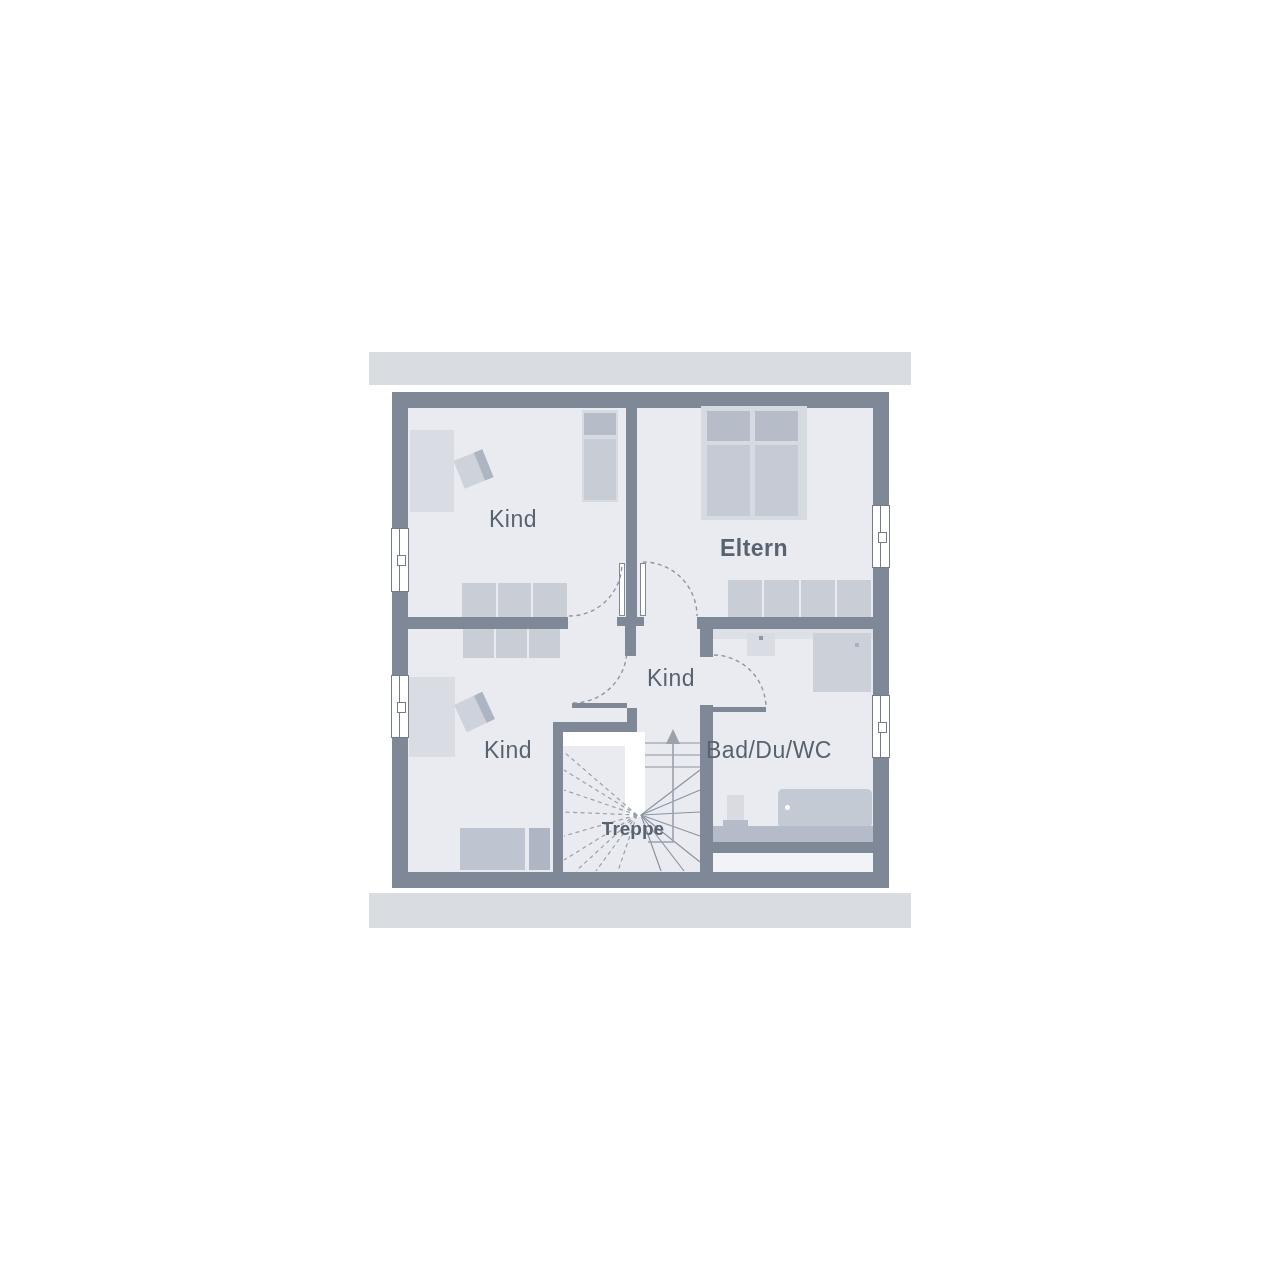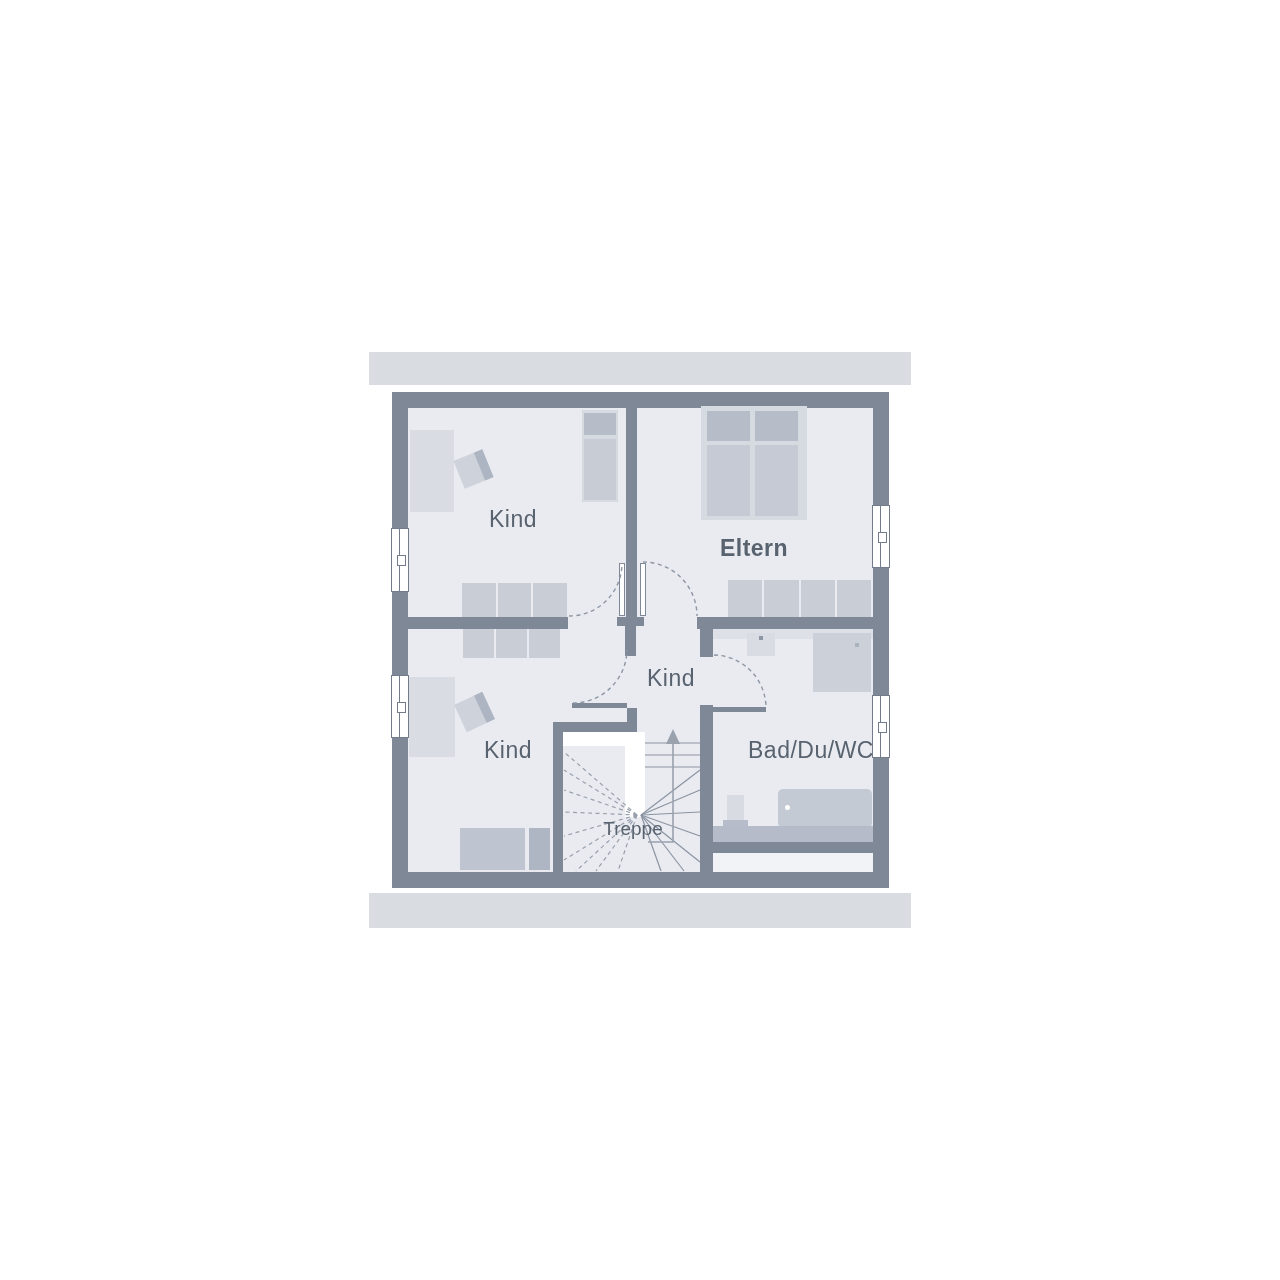--- a/index.html
+++ b/index.html
@@ -13,21 +13,21 @@
   .cellrow{position:absolute;display:flex;gap:2px;}
   .cellrow > div{flex:1;background:#c8cdd6;}
   .win{position:absolute;background:#ffffff;border:1px solid #727c8b;box-sizing:border-box;}
   .win .bar{position:absolute;top:0;bottom:0;left:42%;width:1px;background:#727c8b;}
   .win .handle{position:absolute;left:30%;top:50%;width:7px;height:9px;margin-top:-5px;
                background:#ffffff;border:1px solid #727c8b;}
   .leaf{position:absolute;background:#ffffff;border:1px solid #7f8897;box-sizing:border-box;}
   .roomlabel{position:absolute;transform:translate(-50%,-50%);color:#59636f;
              font-size:23px;letter-spacing:0.5px;white-space:nowrap;}
   .stairlabel{position:absolute;transform:translate(-50%,-50%);color:#59636f;
-              font-size:19px;white-space:nowrap;}
+              font-size:19px;white-space:nowrap;font-weight:bold;}
   svg{position:absolute;left:0;top:0;}
 </style>
 </head>
 <body>
 
 <div id="canvas">
 
   <div class="eave" style="left:369px;top:352px;width:542px;height:33px;"></div>
   <div class="eave" style="left:369px;top:893px;width:542px;height:35px;"></div>
 
@@ -163,16 +163,16 @@
     <g>
       <polyline points="648,842 673,842 673,740" fill="none" stroke="#9aa2ae" stroke-width="1.6"></polyline>
       <polygon points="666,744 680,744 673,729" fill="#9aa2ae" stroke="none"></polygon>
     </g>
   </svg>
 
   <div class="roomlabel" style="left:513px;top:519px;">Kind</div>
   <div class="roomlabel" style="left:754px;top:548px;font-weight:bold;">Eltern</div>
   <div class="roomlabel" style="left:508px;top:750px;">Kind</div>
   <div class="roomlabel" style="left:671px;top:678px;">Kind</div>
-  <div class="roomlabel" style="left:811px;top:750px;text-align:center;">Bad/Du/WC</div>
+  <div class="roomlabel" style="left:769px;top:750px;text-align:center;">Bad/Du/WC</div>
   <div class="stairlabel" style="left:633px;top:829px;">Treppe</div>
 
 </div>
 
 </body></html>

